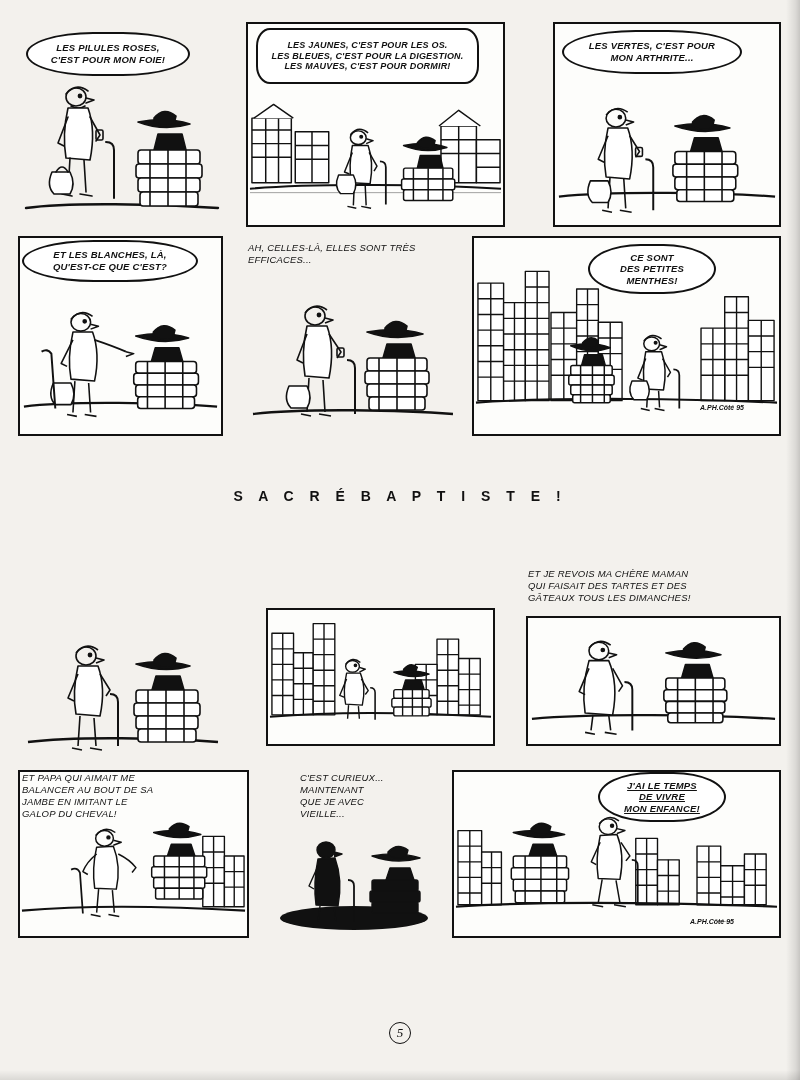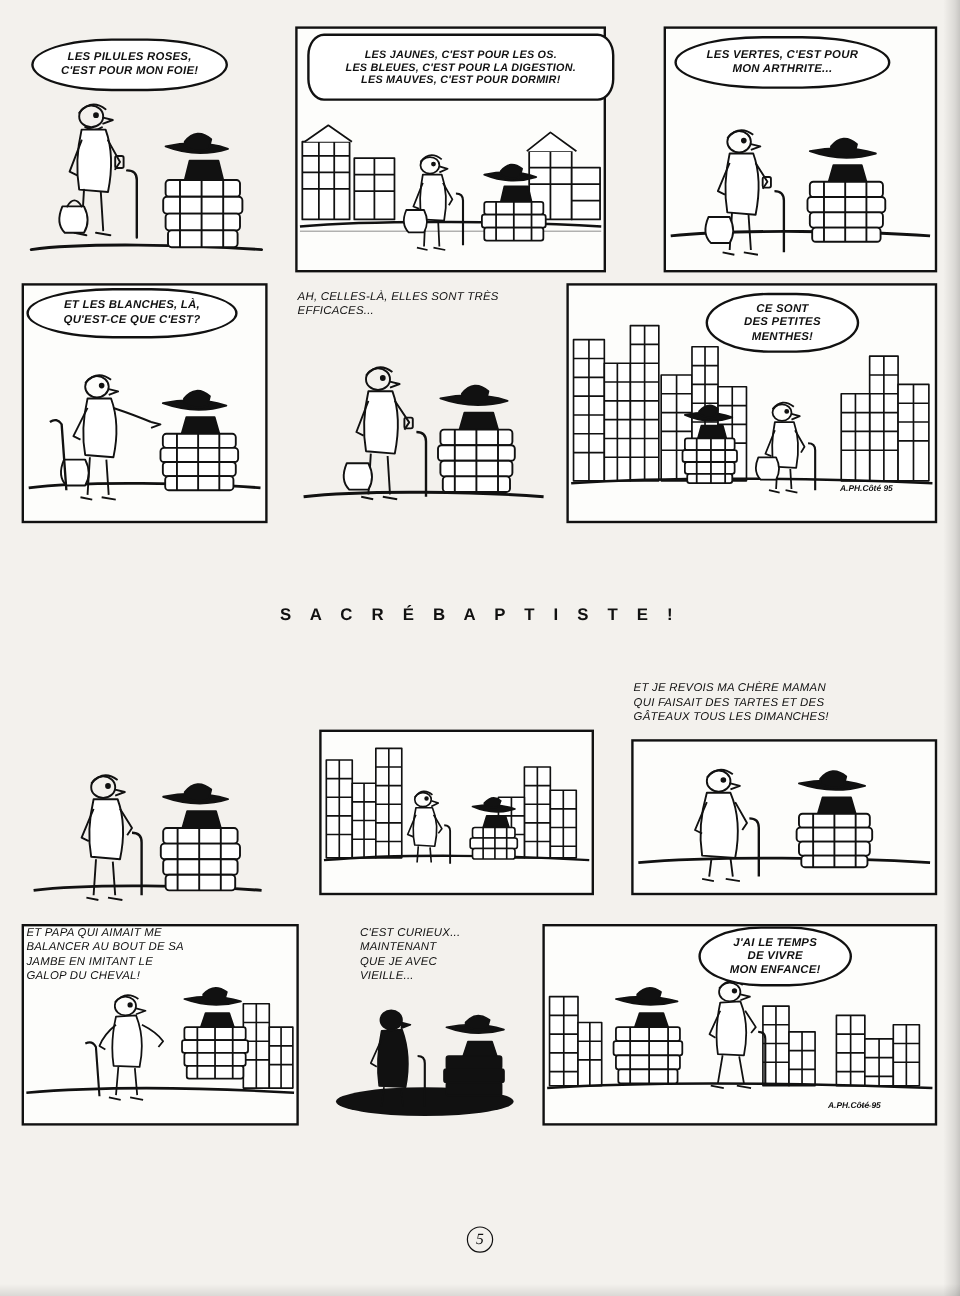--- a/index.html
+++ b/index.html
@@ -200,21 +200,21 @@
         <path d="M158 124 q24 -5 44 2 q-22 7 -44 -2 z" fill="#111"></path>
         <path d="M172 121 q8 -10 18 -2 l-2 7 q-8 3 -16 -2 z" fill="#111"></path>
         <path d="M175 134 l20 0 l3 13 l-26 0 z" fill="#111"></path>
         <rect x="158" y="147" width="50" height="11" rx="2" fill="#fff"></rect>
         <rect x="156" y="158" width="54" height="11" rx="2" fill="#fff"></rect>
         <rect x="158" y="169" width="50" height="11" rx="2" fill="#fff"></rect>
         <path d="M168 147 l0 33 M183 147 l0 33 M198 147 l0 33"></path>
       </g>
     </svg>
   </div>
-  <div class="bubble rect" style="left:256px; top:28px; width:256px; height:56px; white-space:pre-line; display:flex; align-items:center; justify-content:center; font-size:9px;">LES JAUNES, C'EST POUR LES OS.
+  <div class="bubble rect" style="left:256px; top:28px; width:223px; height:56px; white-space:pre-line; display:flex; align-items:center; justify-content:center; font-size:9px;">LES JAUNES, C'EST POUR LES OS.
 LES BLEUES, C'EST POUR LA DIGESTION.
 LES MAUVES, C'EST POUR DORMIR!</div>
 
   <div class="panel" style="left:553px; top:22px; width:228px; height:205px;">
     <svg class="art" viewBox="0 0 228 205" preserveAspectRatio="none">
       <g fill="none" stroke="#111" stroke-width="1.6" stroke-linejoin="round">
         <path d="M4 176 C60 170 170 172 224 176" stroke-width="2.4"></path>
 
         <ellipse cx="62" cy="96" rx="10" ry="9"></ellipse>
         <path d="M52 93 q10 -12 22 -3"></path>
@@ -357,21 +357,21 @@
         <path d="M160 146 q-5 12 2 19 l13 0 q5 -9 0 -19 z" fill="#fff"></path>
         <path d="M202 134 q6 0 6 6 l0 34" stroke-width="1.8"></path>
       </g>
     </svg>
   </div>
   <div class="bubble" style="left:588px; top:244px; width:128px; height:50px; white-space:pre-line; display:flex; align-items:center; justify-content:center;">CE SONT
 DES PETITES
 MENTHES!</div>
   <div class="signature" style="left:700px; top:404px;">A.PH.Côté 95</div>
 
-  <div class="title" style="top:488px;margin-top:16px;">S A C R É   B A P T I S T E !</div>
+  <div class="title" style="top:488px;">S A C R É   B A P T I S T E !</div>
 
   <div class="panel noframe" style="left:18px; top:566px; width:205px; height:200px;">
     <svg class="art" viewBox="0 0 205 200" preserveAspectRatio="none">
       <g fill="none" stroke="#111" stroke-width="1.6" stroke-linejoin="round">
         <path d="M10 176 C56 170 150 172 200 176" stroke-width="2.4"></path>
         <ellipse cx="68" cy="90" rx="10" ry="9"></ellipse>
         <path d="M58 87 q10 -12 22 -3"></path>
         <path d="M78 92 l8 2 l-8 3"></path>
         <circle cx="72" cy="89" r="1.6" fill="#111"></circle>
         <path d="M60 100 q-6 26 -2 48 l24 2 q6 -28 -2 -50 z" fill="#fff"></path>
@@ -571,21 +571,21 @@
         <path d="M169 72 l9 14 l-4 5"></path>
         <path d="M150 110 l-4 24 M164 111 l4 23"></path>
         <path d="M140 136 l11 2 M162 136 l12 2"></path>
         <path d="M180 90 q6 0 6 6 l0 40" stroke-width="1.8"></path>
       </g>
       <g fill="#111" stroke="none" opacity="0.85">
         <text x="266" y="156" font-family="Liberation Sans, sans-serif" font-size="8" font-style="italic">~~~</text>
       </g>
     </svg>
   </div>
-  <div class="bubble" style="left:582px; top:772px; width:128px; height:50px; white-space:pre-line; display:flex; align-items:center; justify-content:center;">J'AI LE TEMPS
+  <div class="bubble" style="left:598px; top:772px; width:128px; height:50px; white-space:pre-line; display:flex; align-items:center; justify-content:center;text-decoration:underline;">J'AI LE TEMPS
 DE VIVRE
 MON ENFANCE!</div>
   <div class="signature" style="left:690px; top:918px;">A.PH.Côté 95</div>
 
   <div class="pagenum" style="top:1022px;">
     <span>5</span>
   </div>
 
   <div class="edge-shadow"></div>
   <div class="edge-shadow-b"></div>

